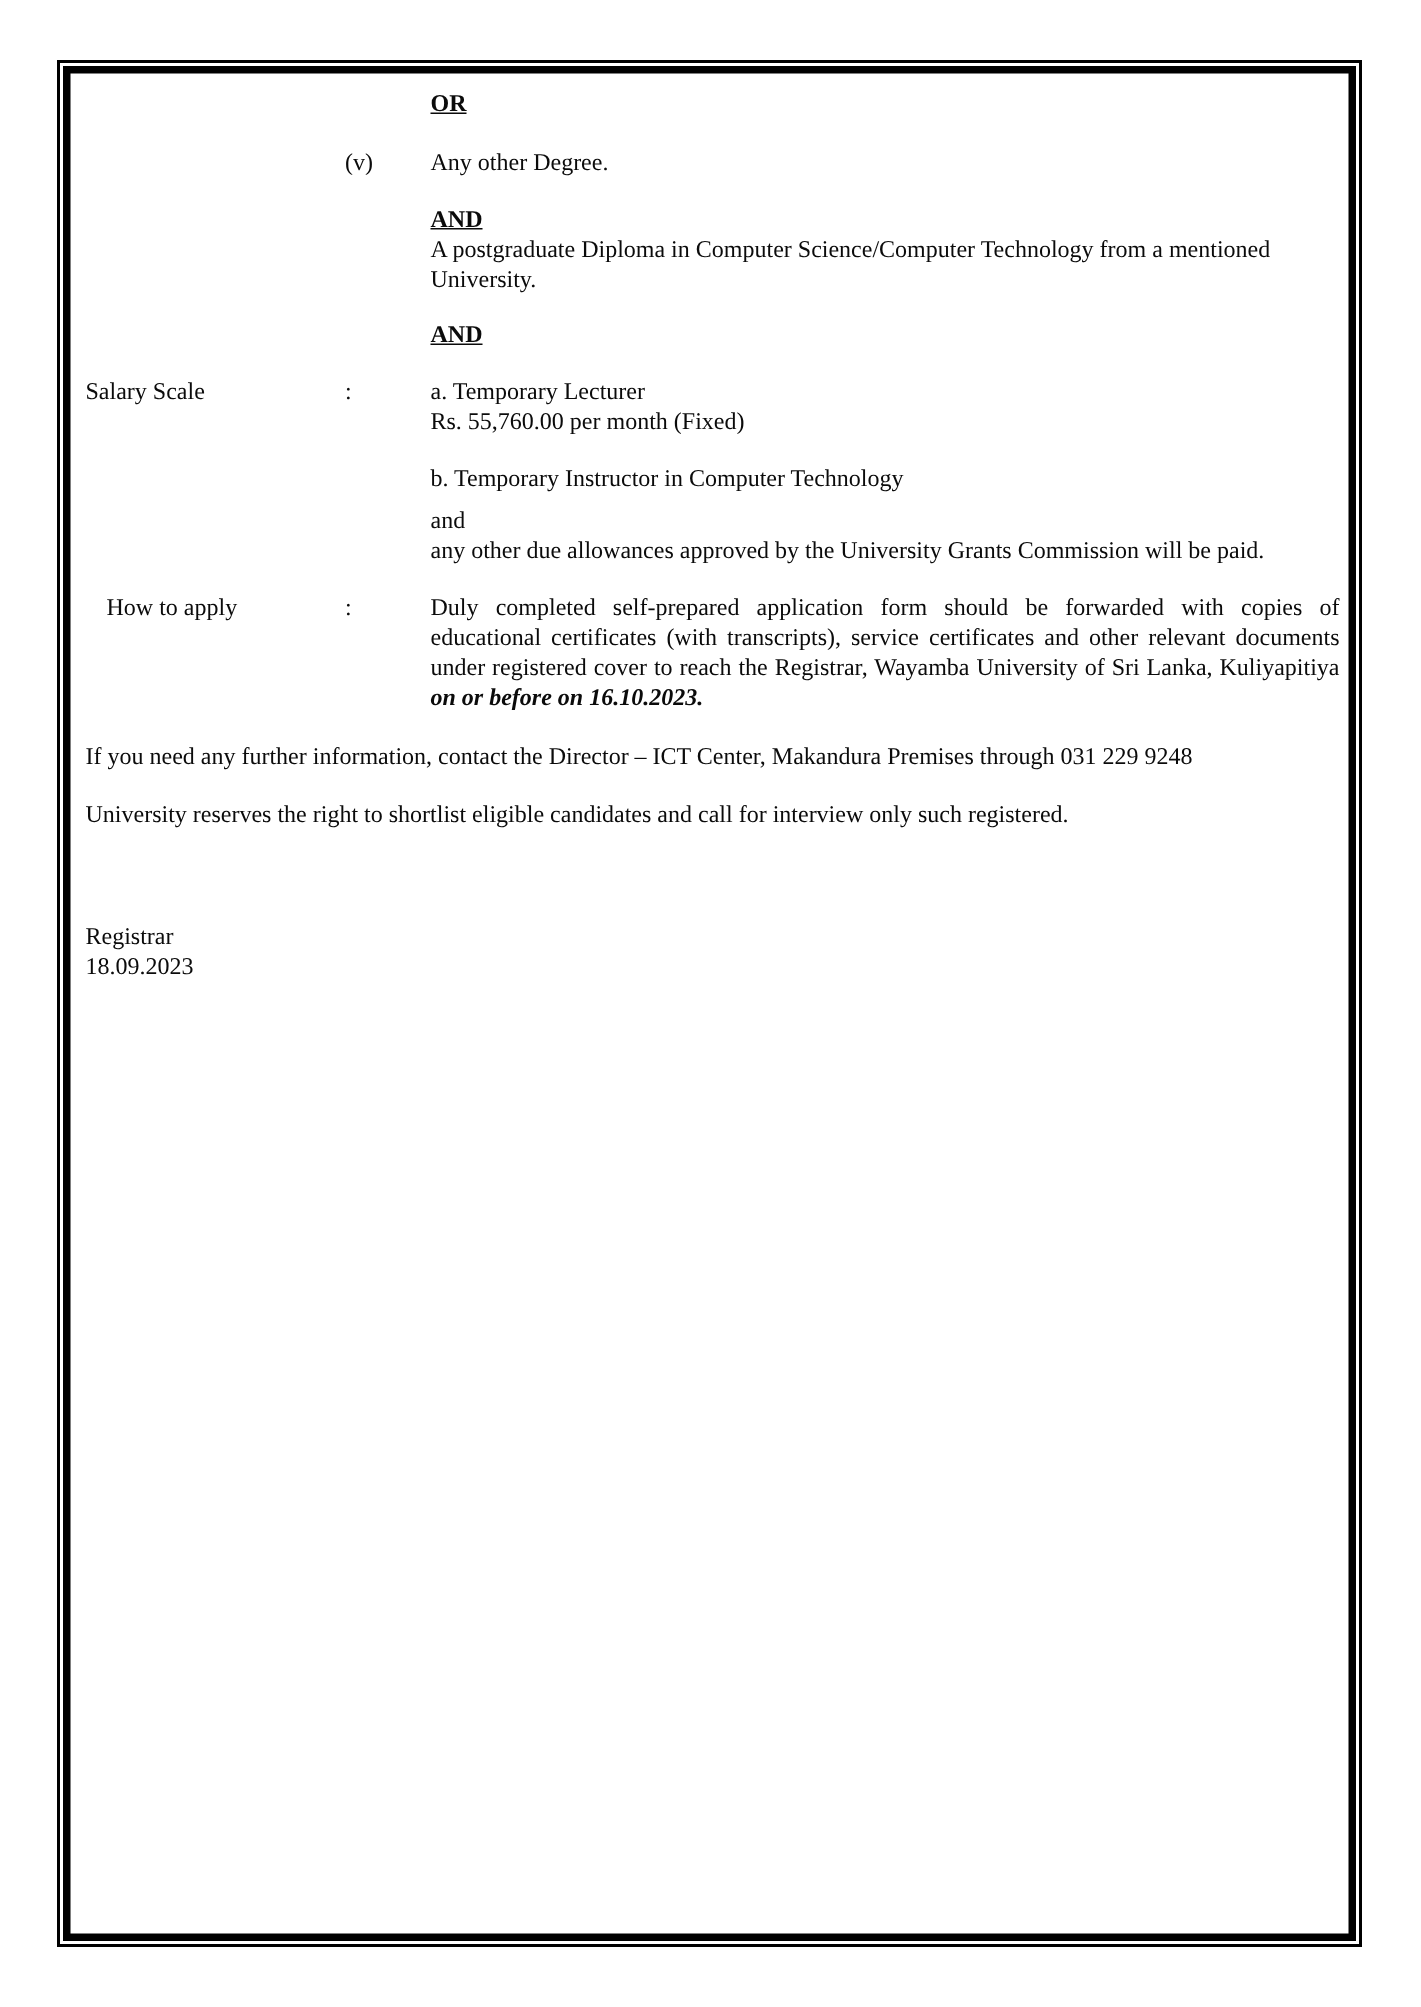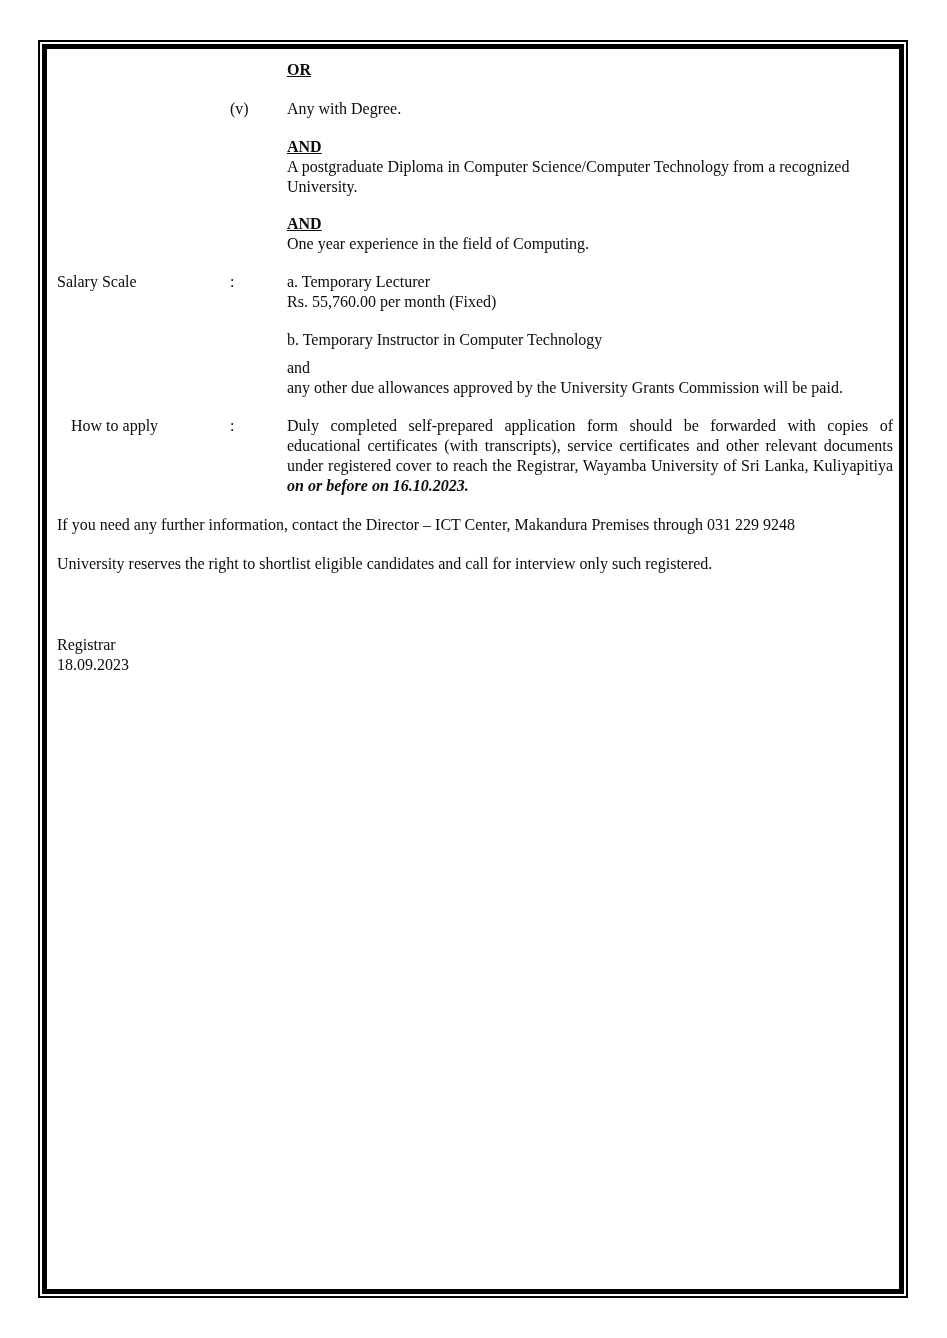--- a/index.html
+++ b/index.html
@@ -63,38 +63,37 @@
 
         <div class="row">
           <div></div>
           <div></div>
           <div><span class="hdr">OR</span></div>
         </div>
 
         <div class="row mt19">
           <div></div>
           <div>(v)</div>
-          <div>Any with Degree.</div>
+          <div>Any other Degree.</div>
         </div>
 
         <div class="row mt18">
           <div></div>
           <div></div>
           <div>
             <div><span class="hdr">AND</span></div>
-            <div>A postgraduate Diploma in Computer Science/Computer Technology from a recognized University.</div>
+            <div>A postgraduate Diploma in Computer Science/Computer Technology from a mentioned University.</div>
           </div>
         </div>
 
         <div class="row mt17">
           <div></div>
           <div></div>
           <div>
             <div><span class="hdr">AND</span></div>
-            <div>One year experience in the field of Computing.</div>
           </div>
         </div>
 
         <div class="row mt18">
           <div>Salary Scale</div>
           <div>:</div>
           <div>
             <div>a. Temporary Lecturer</div>
             <div>Rs. 55,760.00 per month (Fixed)</div>
             <div class="mt18">b. Temporary Instructor in Computer Technology</div>

